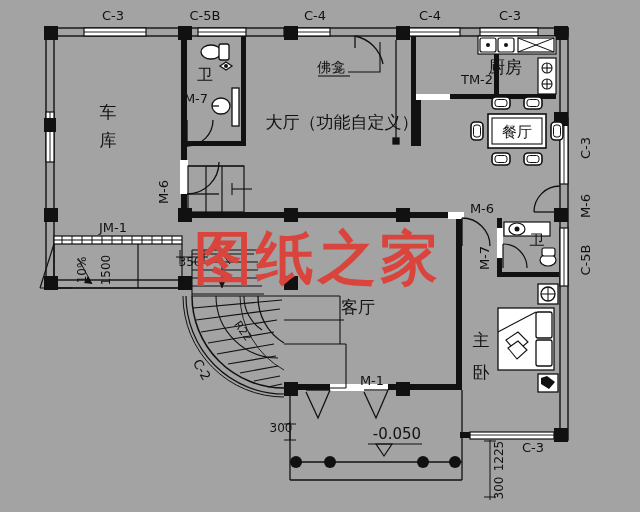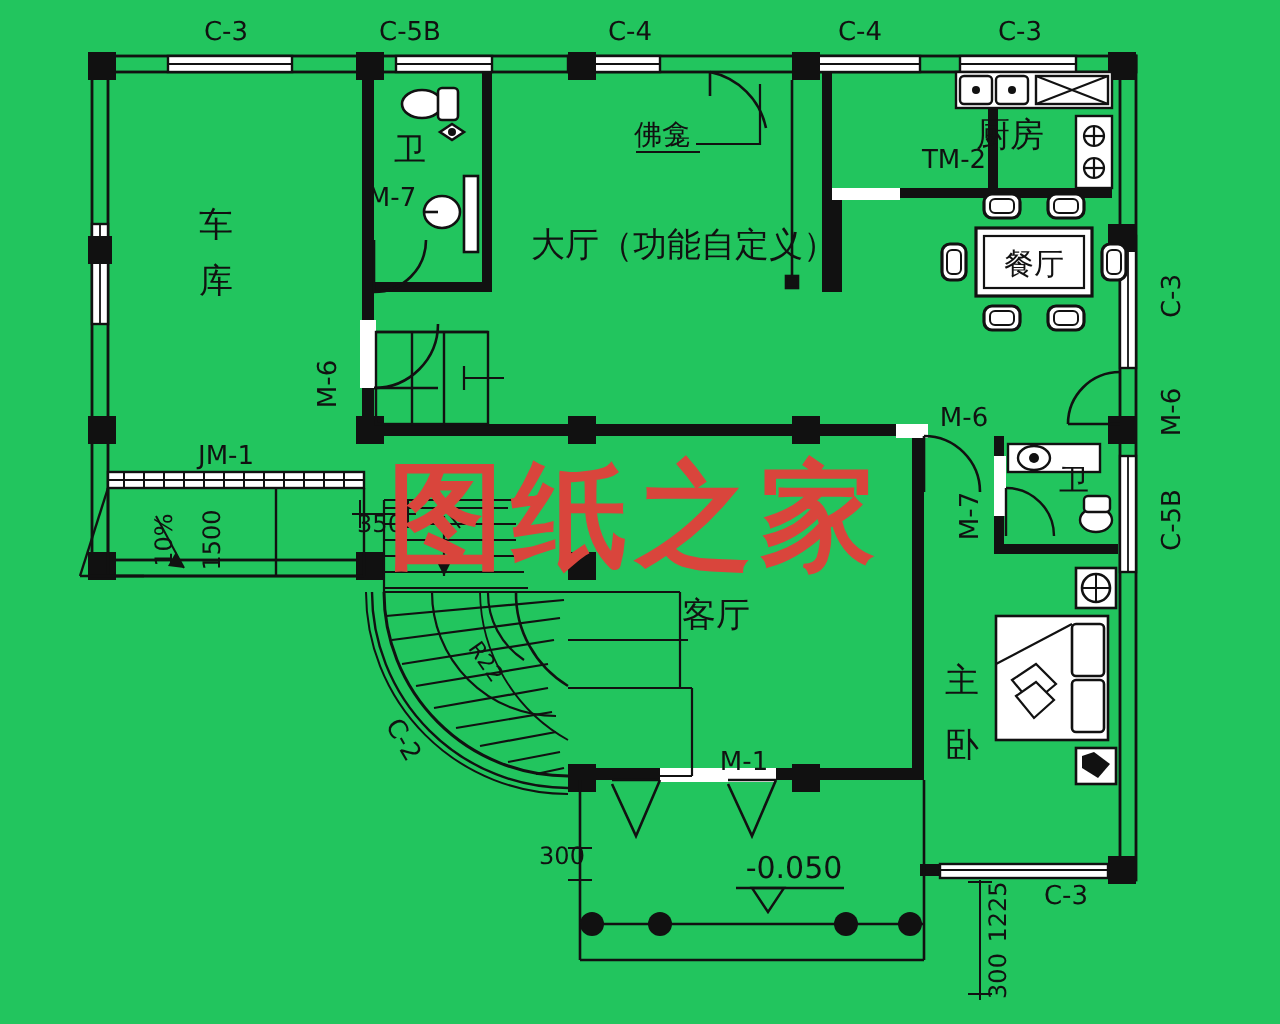--- a/index.html
+++ b/index.html
@@ -1,18 +1,18 @@
 <!DOCTYPE html>
 <html><head>
 <meta charset="utf-8">
 <style>
   html,body{margin:0;padding:0;background:#ffffff;}
   body{width:640px;height:512px;overflow:hidden;
        font-family:"DejaVu Sans","Liberation Sans",sans-serif;}
-  #stage{position:relative;width:640px;height:512px;background:#22c55e;}
+  #stage{position:relative;width:640px;height:512px;background:#a3a3a3;}
   svg#plan{position:absolute;left:0;top:0;width:640px;height:512px;}
   .lbl{font-family:"DejaVu Sans","Liberation Sans",sans-serif;fill:#111;}
   .wm{font-family:"DejaVu Serif","Liberation Serif",serif;fill:#d9453c;
       font-size:58px;font-weight:700;letter-spacing:4px;}
 </style>
 </head>
 <body>
 
 <div id="stage">
 

